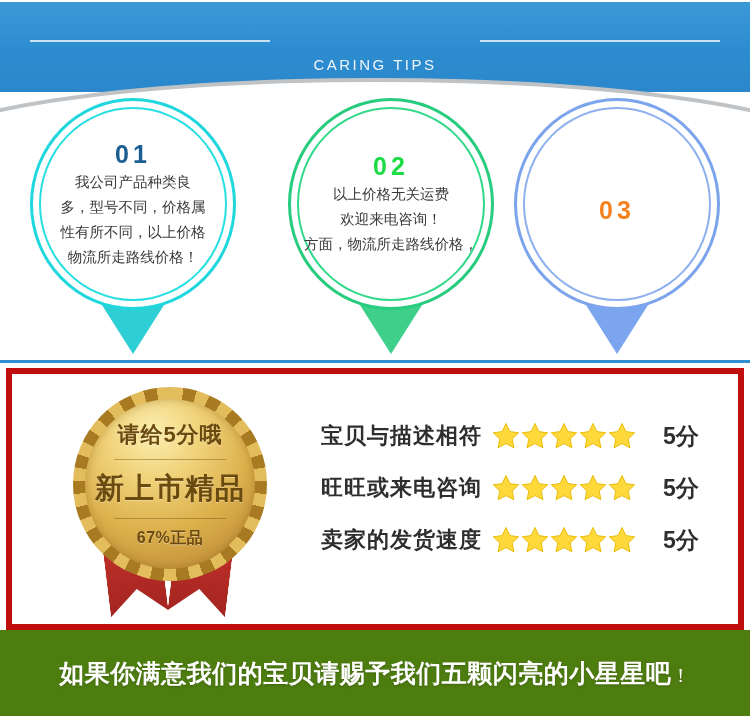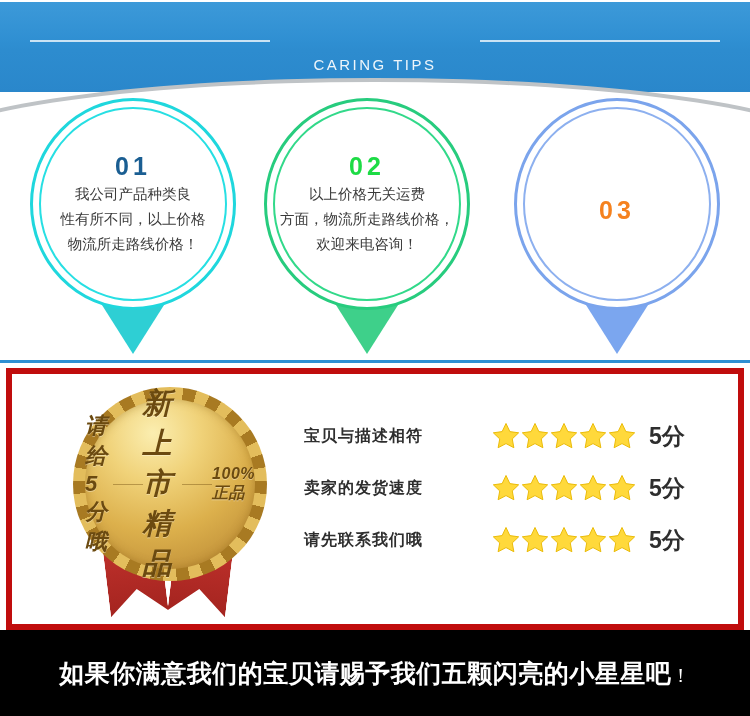--- a/index.html
+++ b/index.html
@@ -93,21 +93,21 @@
     width: 662px;
     height: 262px;
   }
   .bubble {
     position: absolute;
     top: 0;
     width: 230px;
     height: 262px;
   }
   .bubble-1 { left: 18px;  }
-  .bubble-2 { left: 252px; text-decoration: underline; }
+  .bubble-2 { left: 276px; text-decoration: underline; }
   .bubble-3 { left: 502px; }
 
   .ring-outer {
     position: absolute;
     left: 12px; top: 2px;
     width: 206px;
     height: 212px;
     border-radius: 50%;
     border: 3px solid;
     box-sizing: border-box;
@@ -219,24 +219,23 @@
         #a87a22 8deg 16deg);
   }
   .medal-face {
     position: absolute;
     left: 17px; top: 9px;
     width: 170px; height: 170px;
     border-radius: 50%;
     background: radial-gradient(circle at 40% 20%, #fbeeb0 0%, #f0d279 28%, #dcb04c 58%, #c2923a 85%, #ab7d2b 100%);
     box-shadow: inset 0 0 10px rgba(120,80,10,0.35);
     display: flex;
-    flex-direction: row;
+    flex-direction: column;
     align-items: center;
     justify-content: center;
-    font-style: italic;
   }
   .medal-line1 {
     font-size: 22px;
     font-weight: bold;
     color: #6b4a10;
     letter-spacing: 1px;
     text-shadow: 0 1px 0 rgba(255,255,255,0.35);
   }
   .medal-line2 {
     font-size: 29px;
@@ -264,50 +263,51 @@
     position: absolute;
     left: 292px; top: 36px;
     width: 420px;
   }
   .rating-row {
     display: flex;
     align-items: center;
     height: 52px;
   }
   .rating-label {
-    font-size: 16px;
+    font-size: 22px;
     font-weight: bold;
     color: #2e2e2e;
     letter-spacing: 1px;
     width: 178px;
+    text-align: right;
   }
   .stars {
     display: flex;
     align-items: center;
     margin-left: 8px;
   }
   .star {
     width: 32px;
     height: 32px;
     margin-right: -3px;
   }
   .rating-score {
     font-size: 23px;
     font-weight: bold;
     color: #2e2e2e;
-    margin-left: 14px;
+    margin-left: 28px;
   }
 
   
   .footer {
     position: absolute;
     left: 0; top: 630px;
     width: 750px;
     height: 86px;
-    background: #000000;
+    background: #4d7c0f;
     display: flex;
     align-items: center;
     justify-content: center;
   }
   .footer-text {
     color: #ffffff;
     font-size: 25px;
     font-weight: bold;
     letter-spacing: 0.5px;
     text-shadow: 0 1px 2px rgba(0,0,0,0.2);
@@ -334,36 +334,37 @@
   <div class="tips">
 
     <div class="bubble bubble-1">
       <div class="pointer"></div>
       <div class="ring-outer"></div>
       <div class="ring-inner"></div>
       <div class="bubble-content">
         <div class="bubble-num">01</div>
         <div class="bubble-text">
           <div>我公司产品种类良</div>
+          <div>多，型号不同，价格属</div>
           <div>性有所不同，以上价格</div>
           <div>物流所走路线价格！</div>
         </div>
       </div>
     </div>
 
     <div class="bubble bubble-2">
       <div class="pointer"></div>
       <div class="ring-outer"></div>
       <div class="ring-inner"></div>
       <div class="bubble-content">
         <div class="bubble-num">02</div>
         <div class="bubble-text">
           <div>以上价格无关运费</div>
+          <div>欢迎来电咨询！</div>
           <div>方面，物流所走路线价格，</div>
-          <div>欢迎来电咨询！</div>
         </div>
       </div>
     </div>
 
     <div class="bubble bubble-3">
       <div class="pointer"></div>
       <div class="ring-outer"></div>
       <div class="ring-inner"></div>
       <div class="bubble-content">
         <div class="bubble-num">03</div>
@@ -378,21 +379,21 @@
 
     <div class="medal">
       <div class="ribbon-left"></div>
       <div class="ribbon-right"></div>
       <div class="medal-scallop-ring"></div>
       <div class="medal-face">
         <div class="medal-line1">请给5分哦</div>
         <div class="medal-rule"></div>
         <div class="medal-line2">新上市精品</div>
         <div class="medal-rule"></div>
-        <div class="medal-line3">100%正品</div>
+        <div class="medal-line3">67%正品</div>
       </div>
     </div>
 
     <div class="ratings">
 
       <div class="rating-row">
         <div class="rating-label">宝贝与描述相符</div>
         <div class="stars">
           <svg class="star" viewBox="0 0 24 24">
               <path d="M12 2.6l2.9 6.1 6.6.9-4.8 4.6 1.2 6.6L12 17.7l-5.9 3.1 1.2-6.6-4.8-4.6 6.6-.9z" fill="#ffd93b" stroke="#e8b800" stroke-width="0.7" stroke-linejoin="round"></path>
@@ -407,21 +408,21 @@
               <path d="M12 2.6l2.9 6.1 6.6.9-4.8 4.6 1.2 6.6L12 17.7l-5.9 3.1 1.2-6.6-4.8-4.6 6.6-.9z" fill="#ffd93b" stroke="#e8b800" stroke-width="0.7" stroke-linejoin="round"></path>
             </svg>
           <svg class="star" viewBox="0 0 24 24">
               <path d="M12 2.6l2.9 6.1 6.6.9-4.8 4.6 1.2 6.6L12 17.7l-5.9 3.1 1.2-6.6-4.8-4.6 6.6-.9z" fill="#ffd93b" stroke="#e8b800" stroke-width="0.7" stroke-linejoin="round"></path>
             </svg>
         </div>
         <div class="rating-score">5分</div>
       </div>
 
       <div class="rating-row">
-        <div class="rating-label">卖家的发货速度</div>
+        <div class="rating-label">旺旺或来电咨询</div>
         <div class="stars">
           <svg class="star" viewBox="0 0 24 24">
               <path d="M12 2.6l2.9 6.1 6.6.9-4.8 4.6 1.2 6.6L12 17.7l-5.9 3.1 1.2-6.6-4.8-4.6 6.6-.9z" fill="#ffd93b" stroke="#e8b800" stroke-width="0.7" stroke-linejoin="round"></path>
             </svg>
           <svg class="star" viewBox="0 0 24 24">
               <path d="M12 2.6l2.9 6.1 6.6.9-4.8 4.6 1.2 6.6L12 17.7l-5.9 3.1 1.2-6.6-4.8-4.6 6.6-.9z" fill="#ffd93b" stroke="#e8b800" stroke-width="0.7" stroke-linejoin="round"></path>
             </svg>
           <svg class="star" viewBox="0 0 24 24">
               <path d="M12 2.6l2.9 6.1 6.6.9-4.8 4.6 1.2 6.6L12 17.7l-5.9 3.1 1.2-6.6-4.8-4.6 6.6-.9z" fill="#ffd93b" stroke="#e8b800" stroke-width="0.7" stroke-linejoin="round"></path>
             </svg>
@@ -429,21 +430,21 @@
               <path d="M12 2.6l2.9 6.1 6.6.9-4.8 4.6 1.2 6.6L12 17.7l-5.9 3.1 1.2-6.6-4.8-4.6 6.6-.9z" fill="#ffd93b" stroke="#e8b800" stroke-width="0.7" stroke-linejoin="round"></path>
             </svg>
           <svg class="star" viewBox="0 0 24 24">
               <path d="M12 2.6l2.9 6.1 6.6.9-4.8 4.6 1.2 6.6L12 17.7l-5.9 3.1 1.2-6.6-4.8-4.6 6.6-.9z" fill="#ffd93b" stroke="#e8b800" stroke-width="0.7" stroke-linejoin="round"></path>
             </svg>
         </div>
         <div class="rating-score">5分</div>
       </div>
 
       <div class="rating-row">
-        <div class="rating-label">请先联系我们哦</div>
+        <div class="rating-label">卖家的发货速度</div>
         <div class="stars">
           <svg class="star" viewBox="0 0 24 24">
               <path d="M12 2.6l2.9 6.1 6.6.9-4.8 4.6 1.2 6.6L12 17.7l-5.9 3.1 1.2-6.6-4.8-4.6 6.6-.9z" fill="#ffd93b" stroke="#e8b800" stroke-width="0.7" stroke-linejoin="round"></path>
             </svg>
           <svg class="star" viewBox="0 0 24 24">
               <path d="M12 2.6l2.9 6.1 6.6.9-4.8 4.6 1.2 6.6L12 17.7l-5.9 3.1 1.2-6.6-4.8-4.6 6.6-.9z" fill="#ffd93b" stroke="#e8b800" stroke-width="0.7" stroke-linejoin="round"></path>
             </svg>
           <svg class="star" viewBox="0 0 24 24">
               <path d="M12 2.6l2.9 6.1 6.6.9-4.8 4.6 1.2 6.6L12 17.7l-5.9 3.1 1.2-6.6-4.8-4.6 6.6-.9z" fill="#ffd93b" stroke="#e8b800" stroke-width="0.7" stroke-linejoin="round"></path>
             </svg>

